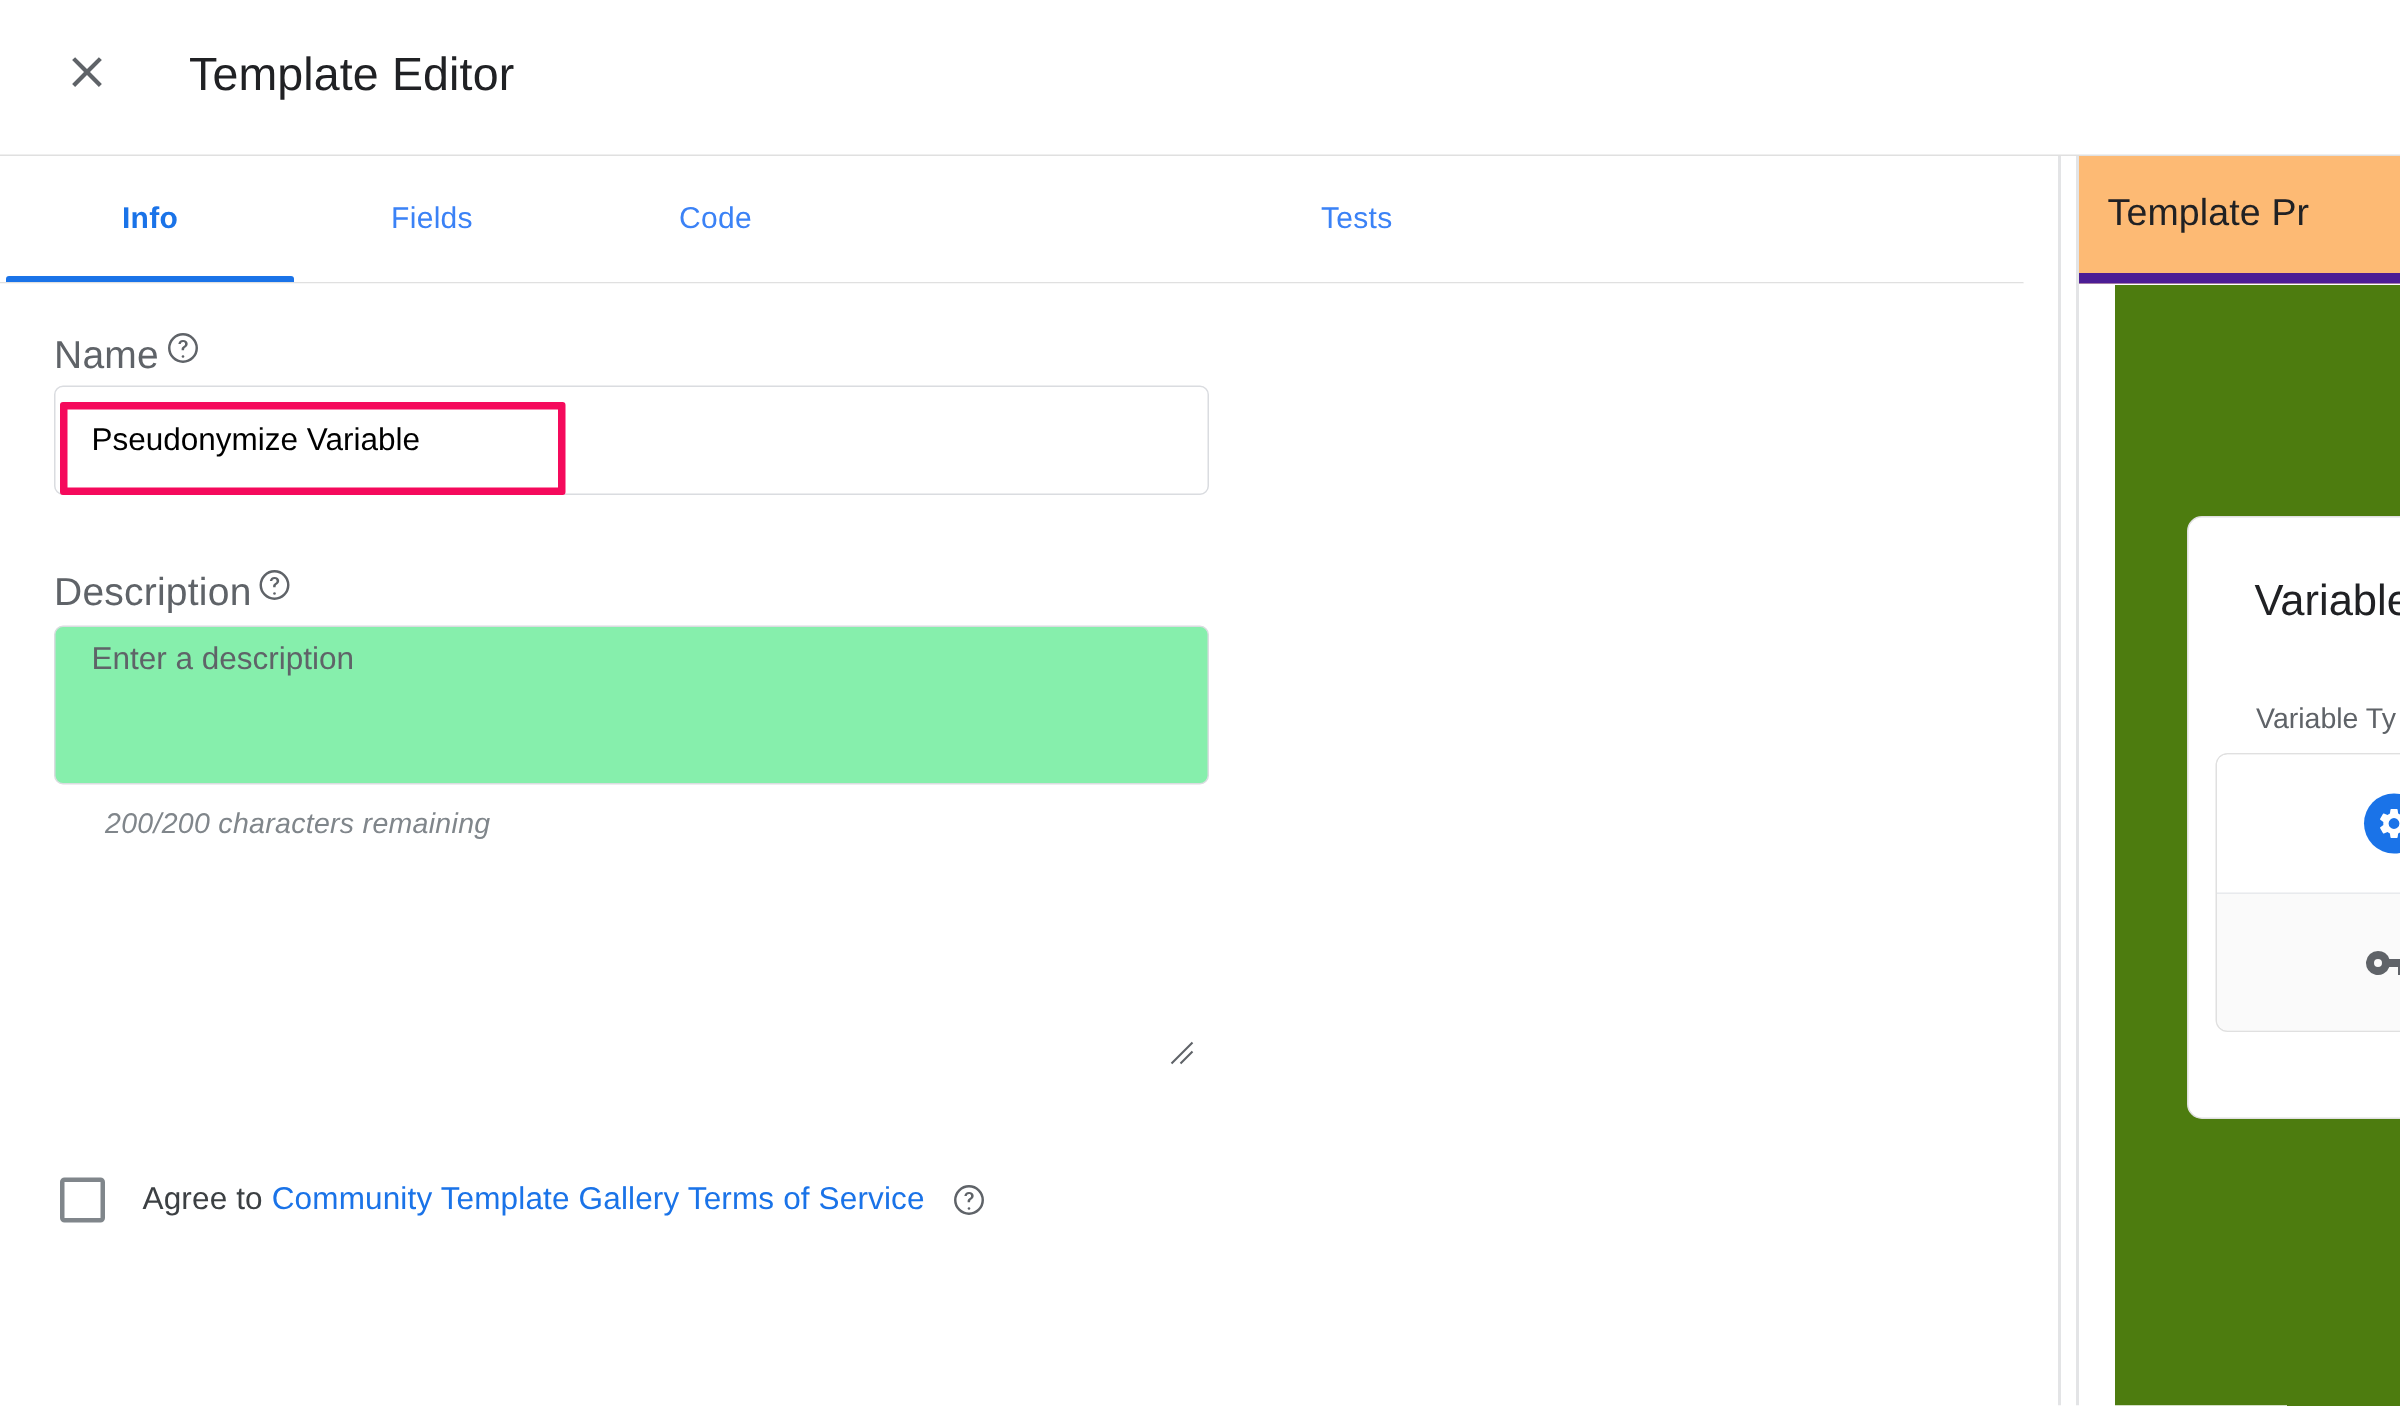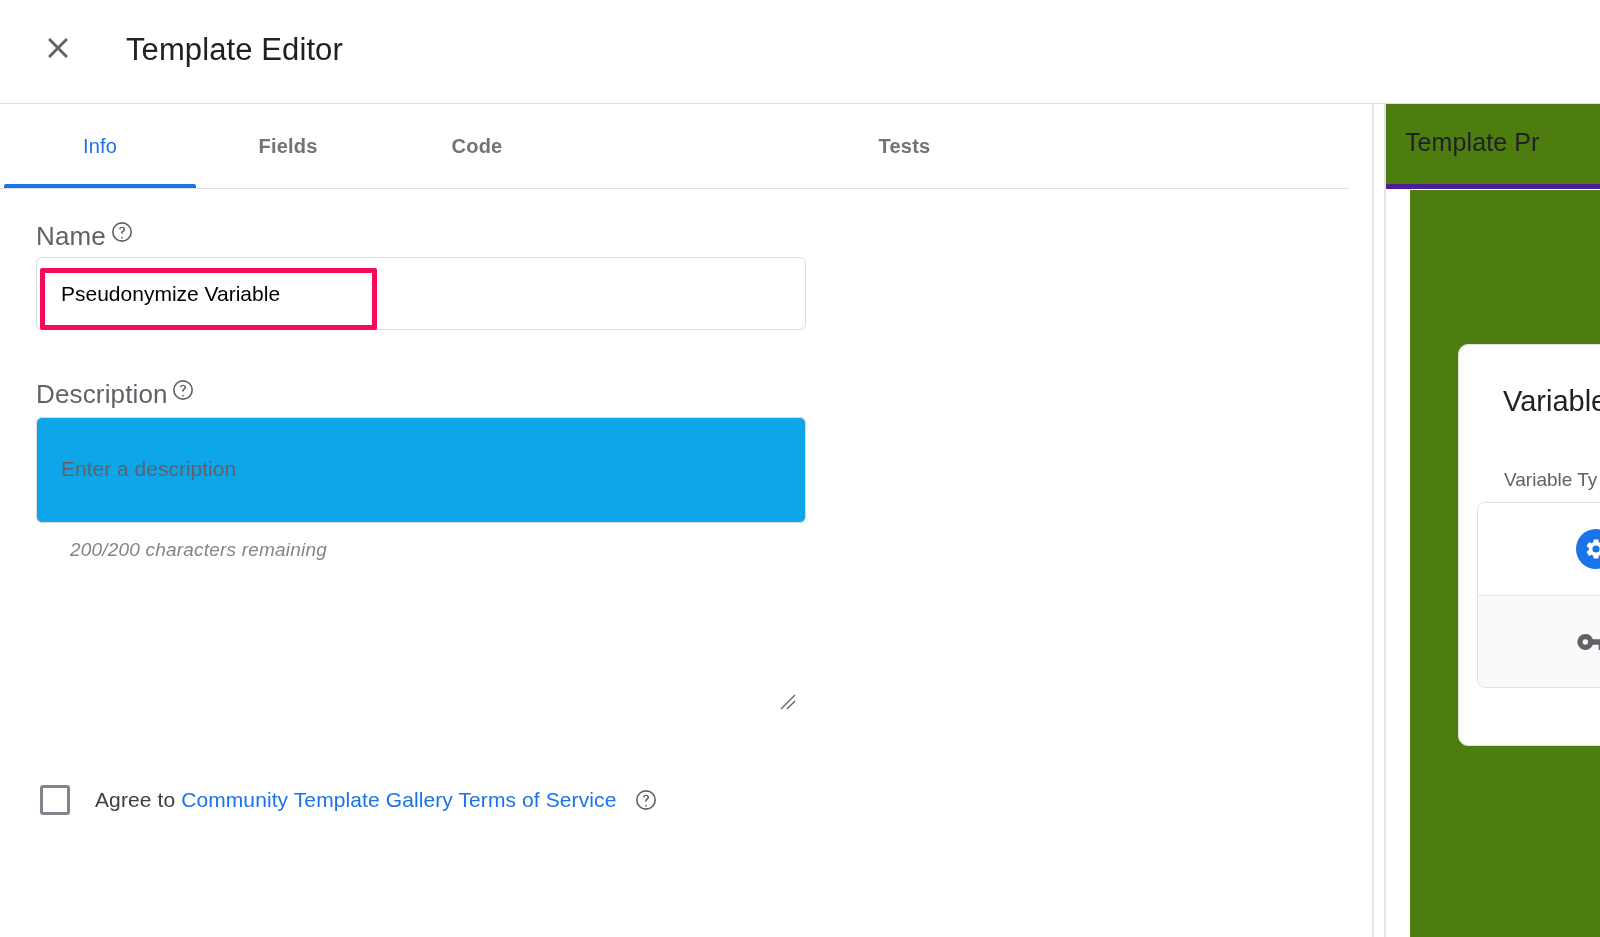--- a/index.html
+++ b/index.html
@@ -45,27 +45,26 @@
     width: 1349px; height: 85px;
     background: #fff;
     border-bottom: 1px solid #e0e0e0;
   }
   .tab {
     position: absolute;
     top: 0;
     height: 85px;
     display: flex; align-items: center; justify-content: center;
     font-size: 20px;
-    color: #737373;
+    color: #3b82f6;
     cursor: pointer;
     letter-spacing: .2px;
     user-select: none;
-    font-weight: bold;
-  }
-  .tab.active { color: #1a73e8; font-weight: 400; align-items: center; }
+  }
+  .tab.active { color: #1a73e8; font-weight: 700; align-items: center; }
   .tab-underline {
     position: absolute;
     height: 4px;
     background: #1a73e8;
     bottom: 0;
     border-radius: 2px 2px 0 0;
   }
 
   
   .main {
@@ -93,27 +92,27 @@
     border: 1px solid #dadce0;
     border-radius: 6px;
     font-family: "Liberation Sans", "DejaVu Sans", sans-serif;
     font-size: 21px;
     color: #000000;
     padding: 0 24px;
     outline: none;
   }
   .textarea {
     position: absolute;
-    background: #0ea5e9;
+    background: #86efac;
     border: 1px solid #dadce0;
     border-radius: 6px;
     font-family: "Liberation Sans", "DejaVu Sans", sans-serif;
     font-size: 21px;
     color: #202124;
-    padding: 39px 24px;
+    padding: 10px 24px;
     outline: none;
     resize: none;
     overflow: hidden;
   }
   .textarea::placeholder { color: #5f6368; }
   .resize-grip {
     position: absolute;
     pointer-events: none;
   }
 
@@ -182,22 +181,22 @@
 
   .right-panel {
     position: absolute;
     left: 1386px; top: 104px;
     width: 214px; height: 833px;
     background: #fff;
   }
   .right-header {
     position: absolute; left: 0; top: 0;
     width: 214px; height: 85px;
-    background: #4d7c0f;
-    border-bottom: 5px solid #4c1d95;
+    background: #fdba74;
+    border-bottom: 7px solid #4c1d95;
   }
   .right-title {
     position: absolute;
     left: 19px; top: 24px;
     font-size: 25px;
     color: #202124;
     white-space: nowrap;
     letter-spacing: .1px;
   }
   .right-body {

